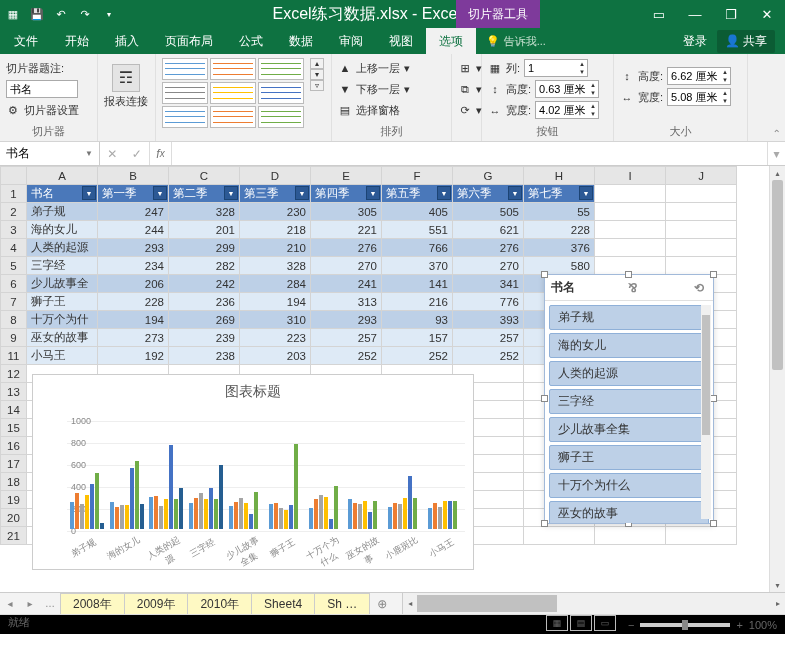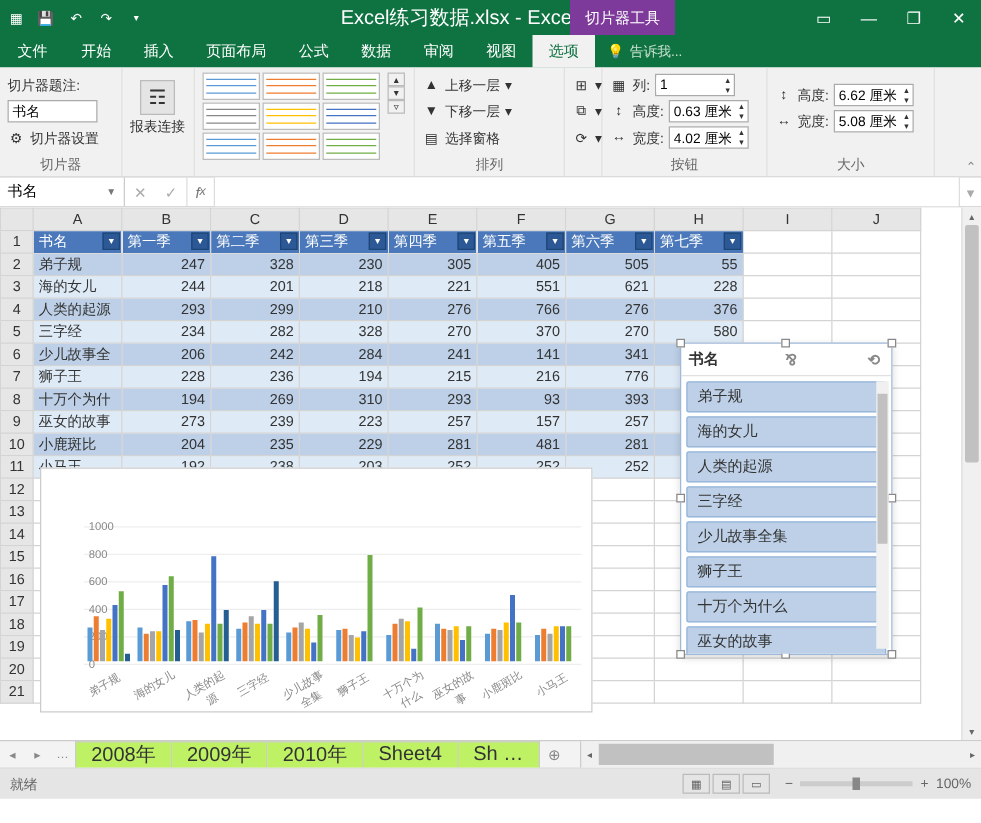--- a/index.html
+++ b/index.html
@@ -96,29 +96,29 @@
 .slicer .shdr { height: 26px; display: flex; align-items: center; padding: 0 6px; font-weight: bold; font-size: 12px; border-bottom: 1px solid #e0e0e0; }
 .slicer .shdr .sico { margin-left: auto; color: #888; cursor: pointer; padding: 0 3px; font-size: 12px; }
 .slicer .sbody { padding: 4px; overflow-y: hidden; position: relative; height: calc(100% - 26px); }
 .slicer .sitem { background: #bdd0e7; border: 1px solid #8fb0d8; border-radius: 2px; margin-bottom: 3px; padding: 3px 8px; cursor: pointer; font-size: 12px; }
 .slicer .svscr { position: absolute; right: 2px; top: 4px; bottom: 4px; width: 10px; background: #f0f0f0; }
 .slicer .svscr .sthumb { position: absolute; left: 1px; right: 1px; top: 10px; height: 120px; background: #c1c1c1; }
 
 
 .sheetbar { height: 22px; border-top: 1px solid #ccc; background: #f3f3f3; display: flex; align-items: stretch; }
 .sheetbar .navbtn { width: 20px; display: flex; align-items: center; justify-content: center; color: #888; cursor: pointer; font-size: 10px; }
-.sheetbar .stab { padding: 0 12px; border-right: 1px solid #ccc; display: flex; align-items: center; background: #bef264; cursor: pointer; font-size: 16px; border-top: 1px solid #ccc; }
+.sheetbar .stab { padding: 0 12px; border-right: 1px solid #ccc; display: flex; align-items: center; background: #fef9c3; cursor: pointer; font-size: 12px; border-top: 1px solid #ccc; }
 .sheetbar .stab.first { border-left: 1px solid #ccc; }
 .sheetbar .addbtn { width: 24px; display: flex; align-items: center; justify-content: center; color: #888; cursor: pointer; }
 .sheetbar .hscroll { flex: 1; margin-left: 8px; background: #f0f0f0; position: relative; border-left: 1px solid #ccc; }
 .sheetbar .hscroll .hthumb { position: absolute; top: 2px; bottom: 2px; left: 14px; width: 140px; background: #c1c1c1; }
 .sheetbar .hscroll .harr { position: absolute; top: 0; bottom: 0; width: 14px; display: flex; align-items: center; justify-content: center; font-size: 8px; color: #666; cursor: pointer; }
 
 
-.status { height: 20px; background: #e5e5e5; border-top: 1px solid #ddd; display: flex; align-items: center; font-size: 11px; color: #666; padding: 12px 8px; }
+.status { height: 20px; background: #000000; border-top: 1px solid #ddd; display: flex; font-size: 11px; color: #666; padding: 0 8px; }
 .status .views { margin-left: auto; display: flex; gap: 2px; }
 .status .vbtn { width: 22px; height: 16px; border: 1px solid #bbb; display: flex; align-items: center; justify-content: center; font-size: 9px; cursor: pointer; }
 .status .zoom { display: flex; align-items: center; gap: 6px; margin-left: 12px; }
 .status .zslider { width: 90px; height: 4px; background: #ccc; position: relative; }
 .status .zslider .zthumb { position: absolute; left: 42px; top: -3px; width: 6px; height: 10px; background: #888; }
 
 
 .ribcol { position: absolute; right: 4px; top: 128px; font-size: 10px; color: #888; cursor: pointer; }
 </style>
 </head>
@@ -149,20 +149,27 @@
   <div class="tab">页面布局</div>
   <div class="tab">公式</div>
   <div class="tab">数据</div>
   <div class="tab">审阅</div>
   <div class="tab">视图</div>
   <div class="tab active">选项</div>
   <div class="tell">
       <span>💡</span>
       <span>告诉我...</span>
     </div>
+  <div class="right">
+    <span>登录</span>
+    <span class="share">
+        <span>👤</span>
+        <span>共享</span>
+      </span>
+  </div>
 </div>
 
 <div class="ribbon">
   <div class="rgroup" style="width:98px">
     <div class="rbody" style="flex-direction:column;gap:2px">
       <div class="ritem">切片器题注:</div>
       <input class="rinput" value="书名" style="">
       <div class="ritem">
           <span class="ic">⚙</span>
           <span>切片器设置</span>
@@ -443,21 +450,21 @@
             <td class="dcell"></td>
             <td></td>
             <td></td>
           </tr>
           <tr class="alt">
             <th class="rowhdr">7</th>
             <td class="dcell txt">狮子王</td>
             <td class="dcell">228</td>
             <td class="dcell">236</td>
             <td class="dcell">194</td>
-            <td class="dcell">215</td>
+            <td class="dcell">313</td>
             <td class="dcell">216</td>
             <td class="dcell">776</td>
             <td class="dcell"></td>
             <td></td>
             <td></td>
           </tr>
           <tr>
             <th class="rowhdr">8</th>
             <td class="dcell txt">十万个为什</td>
             <td class="dcell">194</td>
@@ -476,33 +483,20 @@
             <td class="dcell">273</td>
             <td class="dcell">239</td>
             <td class="dcell">223</td>
             <td class="dcell">257</td>
             <td class="dcell">157</td>
             <td class="dcell">257</td>
             <td class="dcell"></td>
             <td></td>
             <td></td>
           </tr>
-          <tr>
-            <th class="rowhdr">10</th>
-            <td class="dcell txt">小鹿斑比</td>
-            <td class="dcell">204</td>
-            <td class="dcell">235</td>
-            <td class="dcell">229</td>
-            <td class="dcell">281</td>
-            <td class="dcell">481</td>
-            <td class="dcell">281</td>
-            <td class="dcell"></td>
-            <td></td>
-            <td></td>
-          </tr>
           <tr class="alt">
             <th class="rowhdr">11</th>
             <td class="dcell txt">小马王</td>
             <td class="dcell">192</td>
             <td class="dcell">238</td>
             <td class="dcell">203</td>
             <td class="dcell">252</td>
             <td class="dcell">252</td>
             <td class="dcell">252</td>
             <td class="dcell"></td>
@@ -636,20 +630,21 @@
             <td></td>
             <td></td>
             <td></td>
             <td></td>
             <td></td>
           </tr>
         </tbody>
       </table>
 
     <div class="chart">
+      <div class="ctitle">图表标题</div>
       <div class="plot" id="plot">
           <div class="hline" style="top:110px"></div>
           <div class="ylab" style="top:110px">0</div>
           <div class="hline" style="top:88px"></div>
           <div class="ylab" style="top:88px">200</div>
           <div class="hline" style="top:66px"></div>
           <div class="ylab" style="top:66px">400</div>
           <div class="hline" style="top:44px"></div>
           <div class="ylab" style="top:44px">600</div>
           <div class="hline" style="top:22px"></div>

